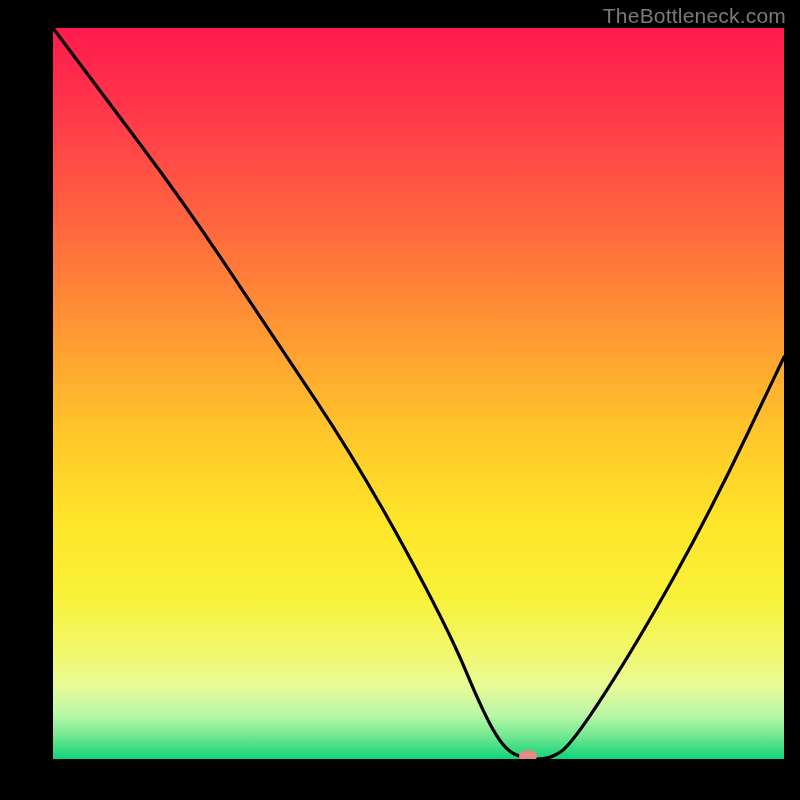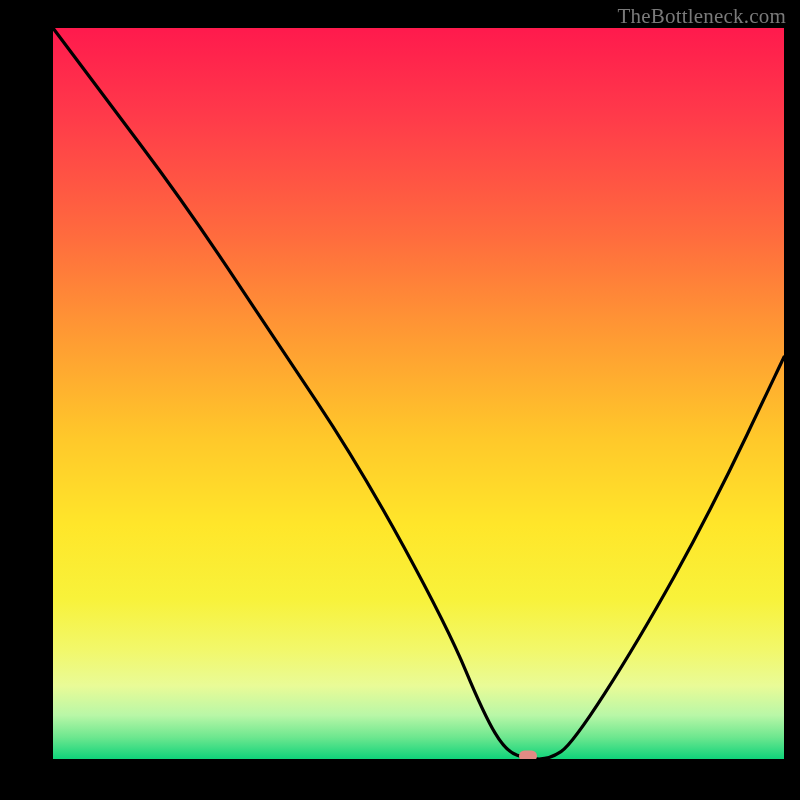--- a/index.html
+++ b/index.html
@@ -11,21 +11,20 @@
     overflow: hidden;
     font-family: Arial, sans-serif;
   }
   .frame {
     position: absolute;
     left: 0;
     top: 0;
     width: 800px;
     height: 800px;
     background: #000;
-    font-family: Liberation Serif, serif;
   }
   .plot {
     position: absolute;
     left: 53px;
     top: 28px;
     width: 731px;
     height: 731px;
     overflow: hidden;
   }
   .gradient {

